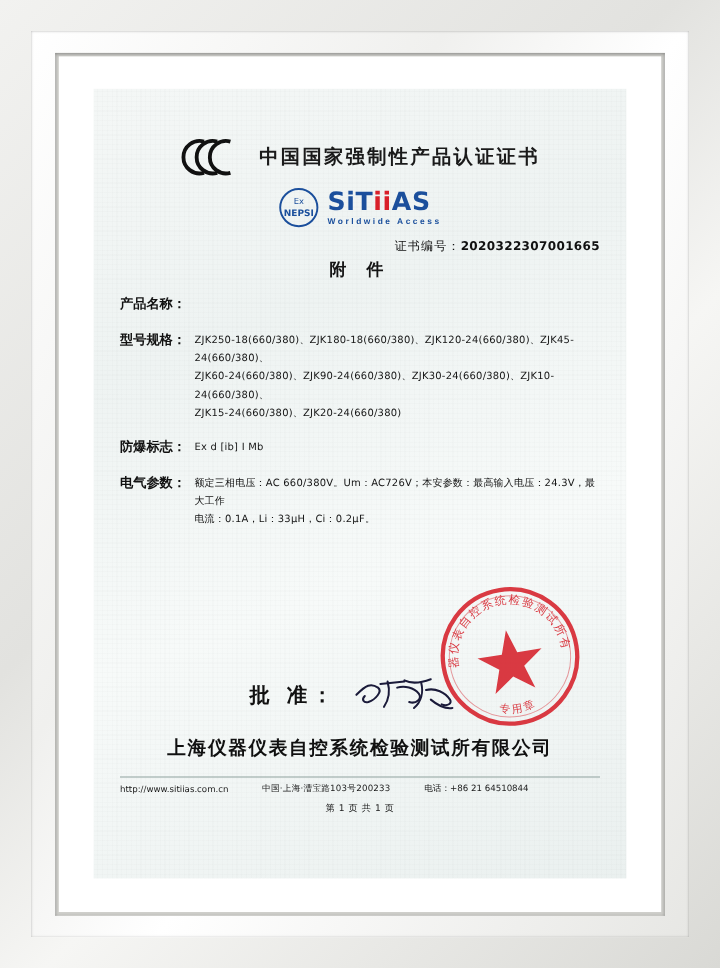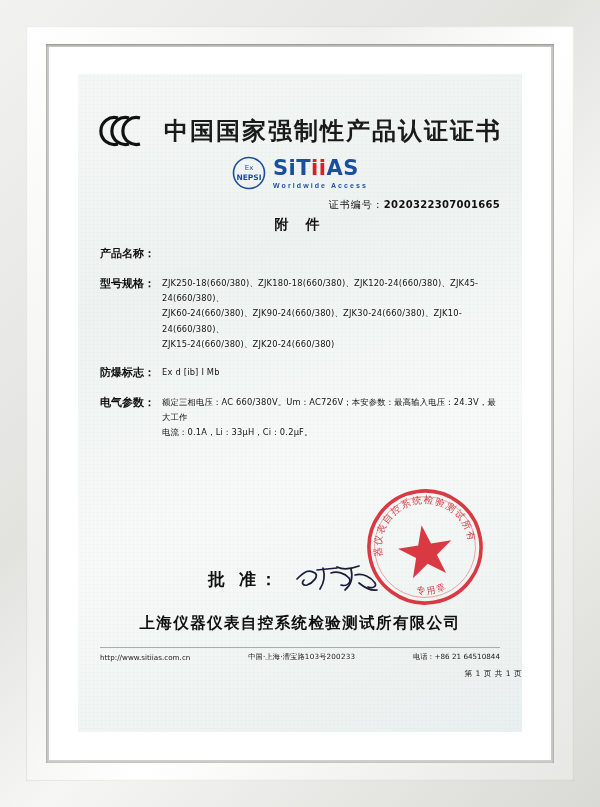--- a/index.html
+++ b/index.html
@@ -70,21 +70,21 @@
     justify-content: center;
   }
   .ccc-logo {
     width: 56px; height: 42px;
     margin-right: 10px;
     position: relative;
   }
   .ccc-logo svg { display: block; }
   .main-title {
     font-family: Liberation Mono, monospace;
-    font-size: 24px;
+    font-size: 16px;
     letter-spacing: 2px;
     color: #1a1a1a;
     font-weight: 700;
     white-space: nowrap;
   }
 
   
   .brand-row {
     position: absolute;
     left: 0; top: 82px;
@@ -221,32 +221,33 @@
     position: absolute;
     left: 22px; top: 573px;
     width: 400px;
     border-top: 1px solid #9fb0ad;
   }
   .footer-row {
     position: absolute;
     left: 22px; top: 578px;
     width: 400px;
     display: flex;
-    justify-content: space-between;
+    justify-content: flex-start;
     align-items: center;
     font-family: "DejaVu Sans", "Liberation Sans", sans-serif;
     font-size: 7.2px;
     color: #1a1a1a;
+    gap: 28px;
   }
   .footer-mid { letter-spacing: 0.2px; }
   .page-no {
     position: absolute;
     left: 0; top: 595px;
     width: 444px;
-    text-align: right;
+    text-align: center;
     font-family: "DejaVu Sans", "Liberation Sans", sans-serif;
     font-size: 7.6px;
     color: #1a1a1a;
     letter-spacing: 0.5px;
   }
 </style>
 </head>
 <body>
 
 <div class="frame-outer">

